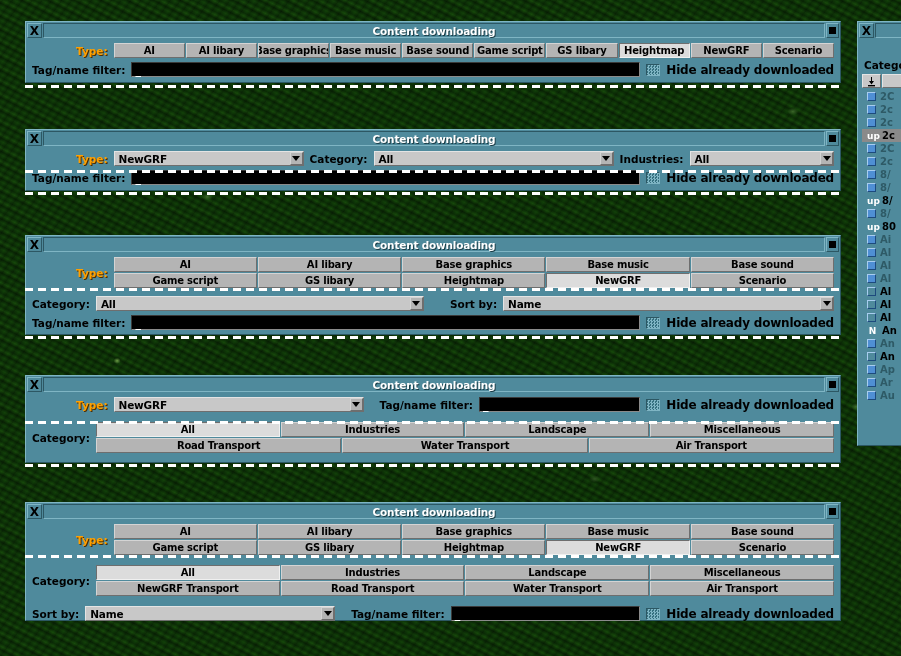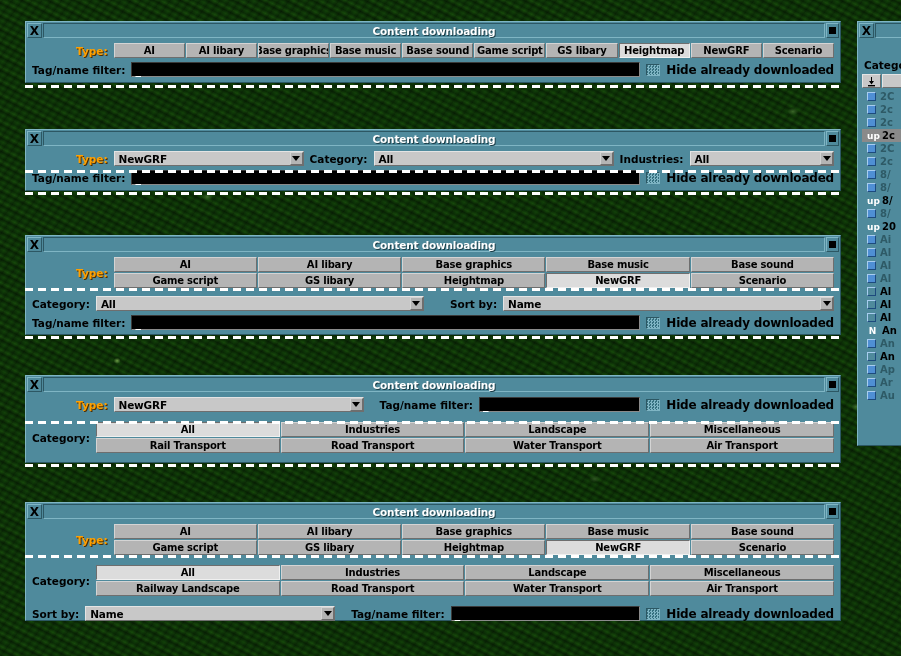--- a/index.html
+++ b/index.html
@@ -390,21 +390,20 @@
     <div class="row" style="margin-top:10px;">
       <div class="lbl lbl-dark">Category:</div>
       <div class="matrix-wrap">
         <div class="matrix-row">
           <div class="mbtn sel">All</div>
           <div class="mbtn">Industries</div>
           <div class="mbtn">Landscape</div>
           <div class="mbtn">Miscellaneous</div>
         </div>
         <div class="matrix-row">
-          <div class="mbtn">Rail Transport</div>
           <div class="mbtn">Road Transport</div>
           <div class="mbtn">Water Transport</div>
           <div class="mbtn">Air Transport</div>
         </div>
       </div>
     </div>
   </div>
 </div>
 <div class="dashhint" style="left:25px; top:421px; width:816px;"></div>
 <div class="dashhint" style="left:25px; top:464px; width:816px;"></div>
@@ -440,21 +439,21 @@
     <div class="row" style="margin-top:10px;">
       <div class="lbl lbl-dark">Category:</div>
       <div class="matrix-wrap">
         <div class="matrix-row">
           <div class="mbtn sel">All</div>
           <div class="mbtn">Industries</div>
           <div class="mbtn">Landscape</div>
           <div class="mbtn">Miscellaneous</div>
         </div>
         <div class="matrix-row">
-          <div class="mbtn">Railway Landscape</div>
+          <div class="mbtn">NewGRF Transport</div>
           <div class="mbtn">Road Transport</div>
           <div class="mbtn">Water Transport</div>
           <div class="mbtn">Air Transport</div>
         </div>
       </div>
     </div>
     <div class="row" style="margin-top:10px;">
       <div class="lbl lbl-dark">Sort by:</div>
       <div class="dd" style="width:250px">
         <span class="dd-val">Name</span>
@@ -527,21 +526,21 @@
       <div class="lrow">
         <span class="flagtxt">up</span>
         <span class="rowtxt dark">8/</span>
       </div>
       <div class="lrow">
         <span class="sq"></span>
         <span class="rowtxt grey">8/</span>
       </div>
       <div class="lrow">
         <span class="flagtxt">up</span>
-        <span class="rowtxt dark">20</span>
+        <span class="rowtxt dark">80</span>
       </div>
       <div class="lrow">
         <span class="sq"></span>
         <span class="rowtxt grey">Ai</span>
       </div>
       <div class="lrow">
         <span class="sq"></span>
         <span class="rowtxt grey">Al</span>
       </div>
       <div class="lrow">

